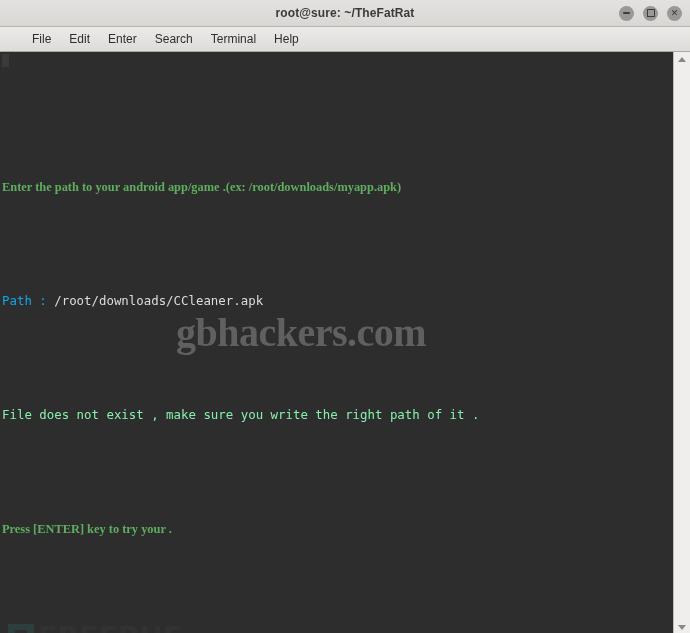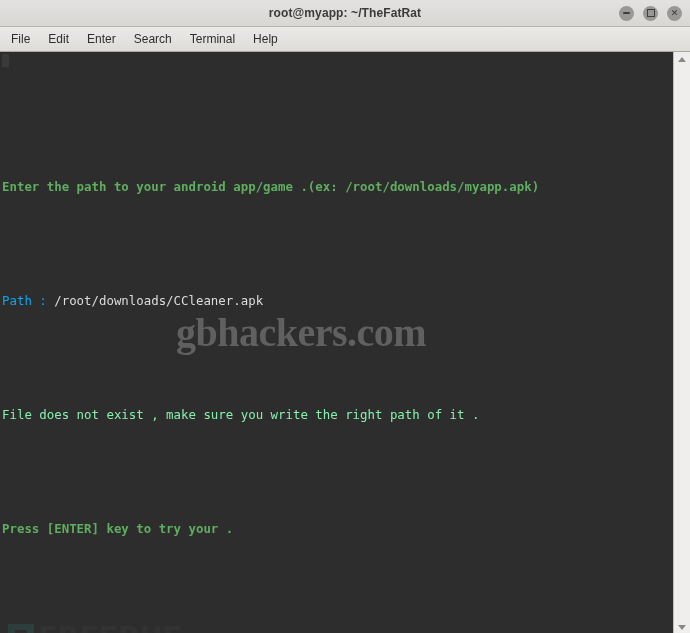--- a/index.html
+++ b/index.html
@@ -72,21 +72,21 @@
     border: 1.5px solid #3d3d3d;
   }
 
   
   .menubar {
     height: 24px;
     background: linear-gradient(to bottom, #eceae8 0%, #dedcd9 100%);
     border-bottom: 1px solid #aaa6a2;
     display: flex;
     align-items: center;
-    padding-left: 2px;
+    padding-left: 23px;
   }
   .menu-item {
     font-family: "Liberation Sans", sans-serif;
     font-size: 12px;
     color: #2e2e2e;
     padding: 2px 9px;
     cursor: default;
   }
 
   
@@ -109,21 +109,21 @@
     right: 0;
     bottom: 0;
     font-family: "DejaVu Sans Mono", monospace;
     font-size: 12.4px;
     line-height: 19px;
     white-space: pre;
     padding-top: 11px;
   }
   .line { padding-left: 2px; height: 19px; }
   .blank { height: 19px; }
-  .c-green-b { color: #5fae5f; font-weight: bold; }
+  .c-green-b { color: #5fae5f; font-weight: bold; font-family: Liberation Serif, serif; }
   .c-cyan    { color: #0ea5e9; }
   .c-white   { color: #dcdcdc; }
   .c-red     { color: #86efac; }
 
   
   .scrollbar {
     width: 16px;
     background: #f0eeec;
     border-left: 1px solid #c0bcb8;
     position: relative;
@@ -206,21 +206,21 @@
     height: 13px;
     background: #3a3a3a;
   }
 </style>
 </head>
 <body>
 
 <div class="window">
 
   <div class="titlebar">
-    <span class="title-text">root@myapp: ~/TheFatRat</span>
+    <span class="title-text">root@sure: ~/TheFatRat</span>
     <div class="win-buttons">
       <div class="win-btn">
           <span class="bar"></span>
         </div>
       <div class="win-btn">
           <span class="sq"></span>
         </div>
       <div class="win-btn">
           <span class="g">✕</span>
         </div>

